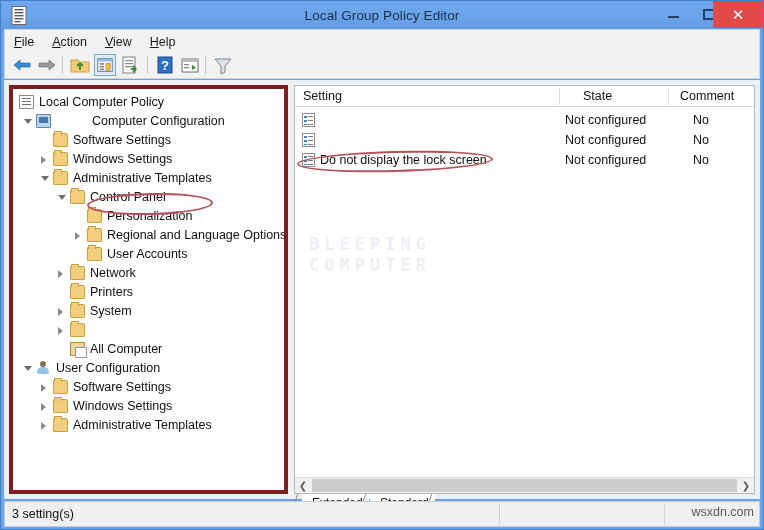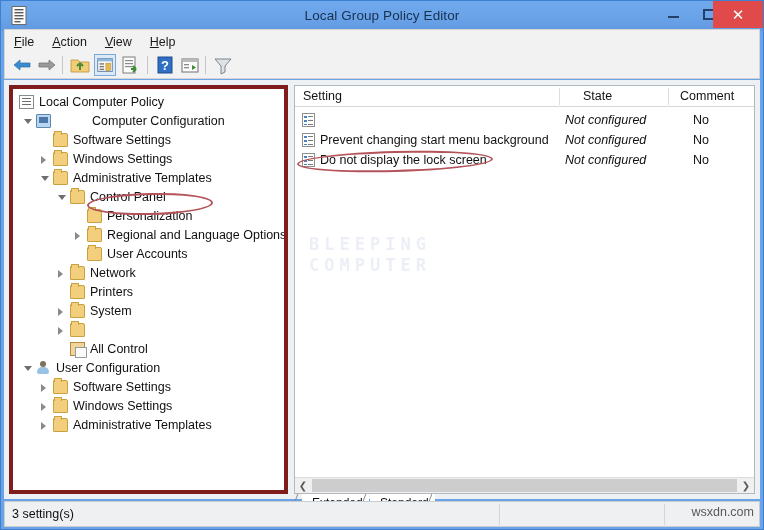--- a/index.html
+++ b/index.html
@@ -221,21 +221,21 @@
     content: ""; position: absolute; left: 5px; top: 2px;
     width: 5px; height: 9px;
     background: repeating-linear-gradient(to bottom,#7a7a7a 0 1px,transparent 1px 4px);
   }
   .row-name {
     position: absolute; left: 25px; top: 0; height: 20px; line-height: 20px;
     font-size: 12.5px; color: #111111; white-space: nowrap;
   }
   .row-state {
     position: absolute; left: 566px; top: 0; height: 20px; line-height: 20px;
-    font-size: 12.5px; color: #111111; font-style: italic;
+    font-size: 12.5px; color: #111111;
   }
   .row-comment {
     position: absolute; left: 698px; top: 0; height: 20px; line-height: 20px;
     font-size: 12.5px; color: #111111;
   }
 
   
   #watermark {
     position: absolute; left: 14px; top: 148px;
     width: 420px;
@@ -475,21 +475,21 @@
             <span class="expander" style="left: 45px;"></span>
             <span class="ico folder" style="left: 57px;"></span>
             <span class="tw-label" style="left: 77px;">System</span>
           </div>
           <div class="tree-row" style="position: absolute; left: 0px; top: 232px; width: 277px;">
             <span class="expander" style="left: 45px;"></span>
             <span class="ico folder" style="left: 57px;"></span>
           </div>
           <div class="tree-row" style="position: absolute; left: 0px; top: 251px; width: 277px;">
             <span class="ico all-ico" style="left: 57px;"></span>
-            <span class="tw-label" style="left: 77px;">All Control</span>
+            <span class="tw-label" style="left: 77px;">All Computer</span>
           </div>
           <div class="tree-row" style="position: absolute; left: 0px; top: 270px; width: 277px;">
             <span class="expander open" style="left: 11px;"></span>
             <span class="ico user-ico" style="left: 23px;"></span>
             <span class="tw-label" style="left: 43px;">User Configuration</span>
           </div>
           <div class="tree-row" style="position: absolute; left: 0px; top: 289px; width: 277px;">
             <span class="expander" style="left: 28px;"></span>
             <span class="ico folder" style="left: 40px;"></span>
             <span class="tw-label" style="left: 60px;">Software Settings</span>
@@ -518,21 +518,20 @@
       </div>
 
       <div id="list-rows">
           <div class="list-row" style="top: 24px;">
             <span class="row-ico"></span>
             <span class="row-state" style="left: 270px;">Not configured</span>
             <span class="row-comment" style="left: 398px;">No</span>
           </div>
           <div class="list-row" style="top: 44px;">
             <span class="row-ico"></span>
-            <span class="row-name">Prevent changing start menu background</span>
             <span class="row-state" style="left: 270px;">Not configured</span>
             <span class="row-comment" style="left: 398px;">No</span>
           </div>
           <div class="list-row" style="top: 64px;">
             <span class="row-ico"></span>
             <span class="row-name">Do not display the lock screen</span>
             <span class="row-state" style="left: 270px;">Not configured</span>
             <span class="row-comment" style="left: 398px;">No</span>
           </div>
         </div>

